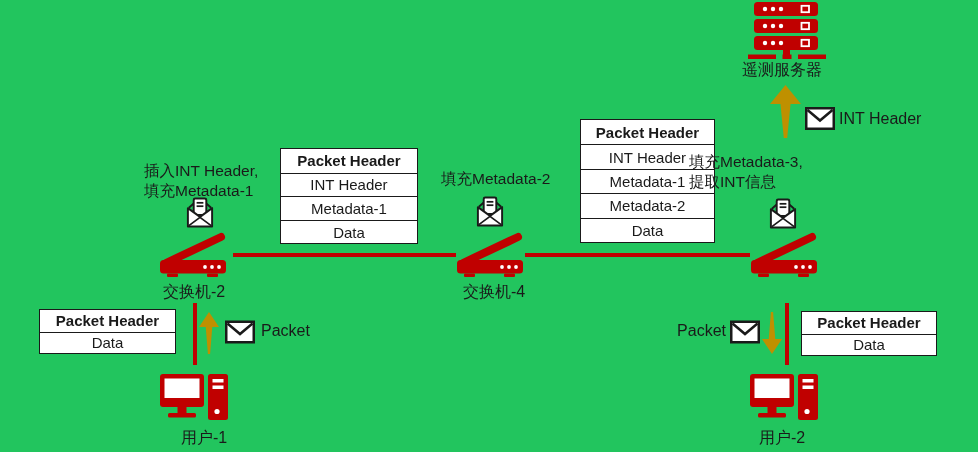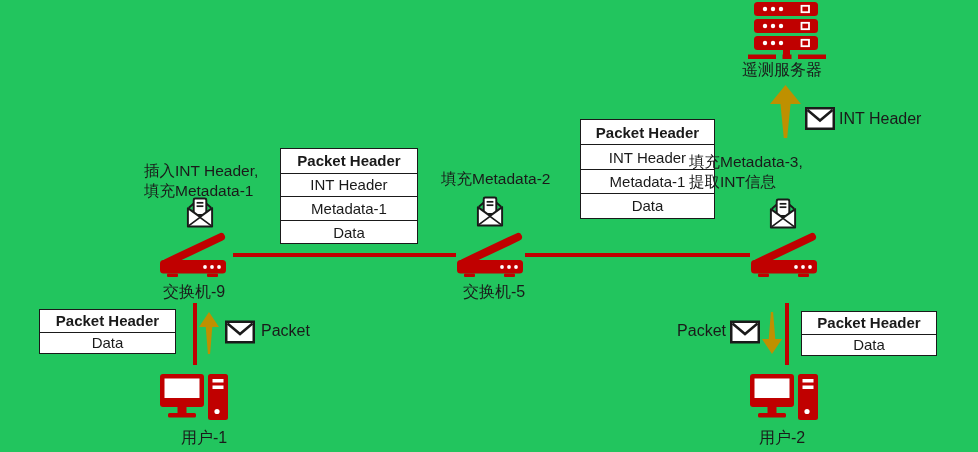--- a/index.html
+++ b/index.html
@@ -101,21 +101,21 @@
       <rect class="rf" x="0" y="28" width="66" height="13.5" rx="3.5"></rect>
       <g fill="#fff">
           <circle cx="45" cy="35" r="1.9"></circle>
           <circle cx="52" cy="35" r="1.9"></circle>
           <circle cx="59" cy="35" r="1.9"></circle>
         </g>
       <rect class="rf" x="7" y="41.5" width="11" height="3.5" rx="1"></rect>
       <rect class="rf" x="47" y="41.5" width="11" height="3.5" rx="1"></rect>
     </svg>
   </div>
-  <div class="label center" style="left:144px;top:283px;width:100px;">交换机-9</div>
+  <div class="label center" style="left:144px;top:283px;width:100px;">交换机-2</div>
 
   <div class="ptable t1" style="left:280px;top:148px;width:138px;">
     <div class="prow">Packet Header</div>
     <div class="prow">INT Header</div>
     <div class="prow">Metadata-1</div>
     <div class="prow">Data</div>
   </div>
 
   <div class="label small" style="left:441px;top:169px;">填充Metadata-2</div>
   <div class="abs" style="left:476px;top:196px;">
@@ -135,26 +135,27 @@
       <rect class="rf" x="0" y="28" width="66" height="13.5" rx="3.5"></rect>
       <g fill="#fff">
           <circle cx="45" cy="35" r="1.9"></circle>
           <circle cx="52" cy="35" r="1.9"></circle>
           <circle cx="59" cy="35" r="1.9"></circle>
         </g>
       <rect class="rf" x="7" y="41.5" width="11" height="3.5" rx="1"></rect>
       <rect class="rf" x="47" y="41.5" width="11" height="3.5" rx="1"></rect>
     </svg>
   </div>
-  <div class="label center" style="left:444px;top:283px;width:100px;">交换机-5</div>
+  <div class="label center" style="left:444px;top:283px;width:100px;">交换机-4</div>
 
   <div class="ptable t2" style="left:580px;top:119px;width:135px;">
     <div class="prow">Packet Header</div>
     <div class="prow">INT Header</div>
     <div class="prow">Metadata-1</div>
+    <div class="prow">Metadata-2</div>
     <div class="prow">Data</div>
   </div>
 
   <div class="label small" style="left:689px;top:152px;">
     <div>填充Metadata-3,</div>
     <div>提取INT信息</div>
   </div>
   <div class="abs" style="left:769px;top:198px;">
     <svg width="28" height="31" viewBox="0 0 28 32">
       <line x1="2.5" y1="11" x2="9" y2="5.5" stroke="#1A1A1A" stroke-width="2"></line>

